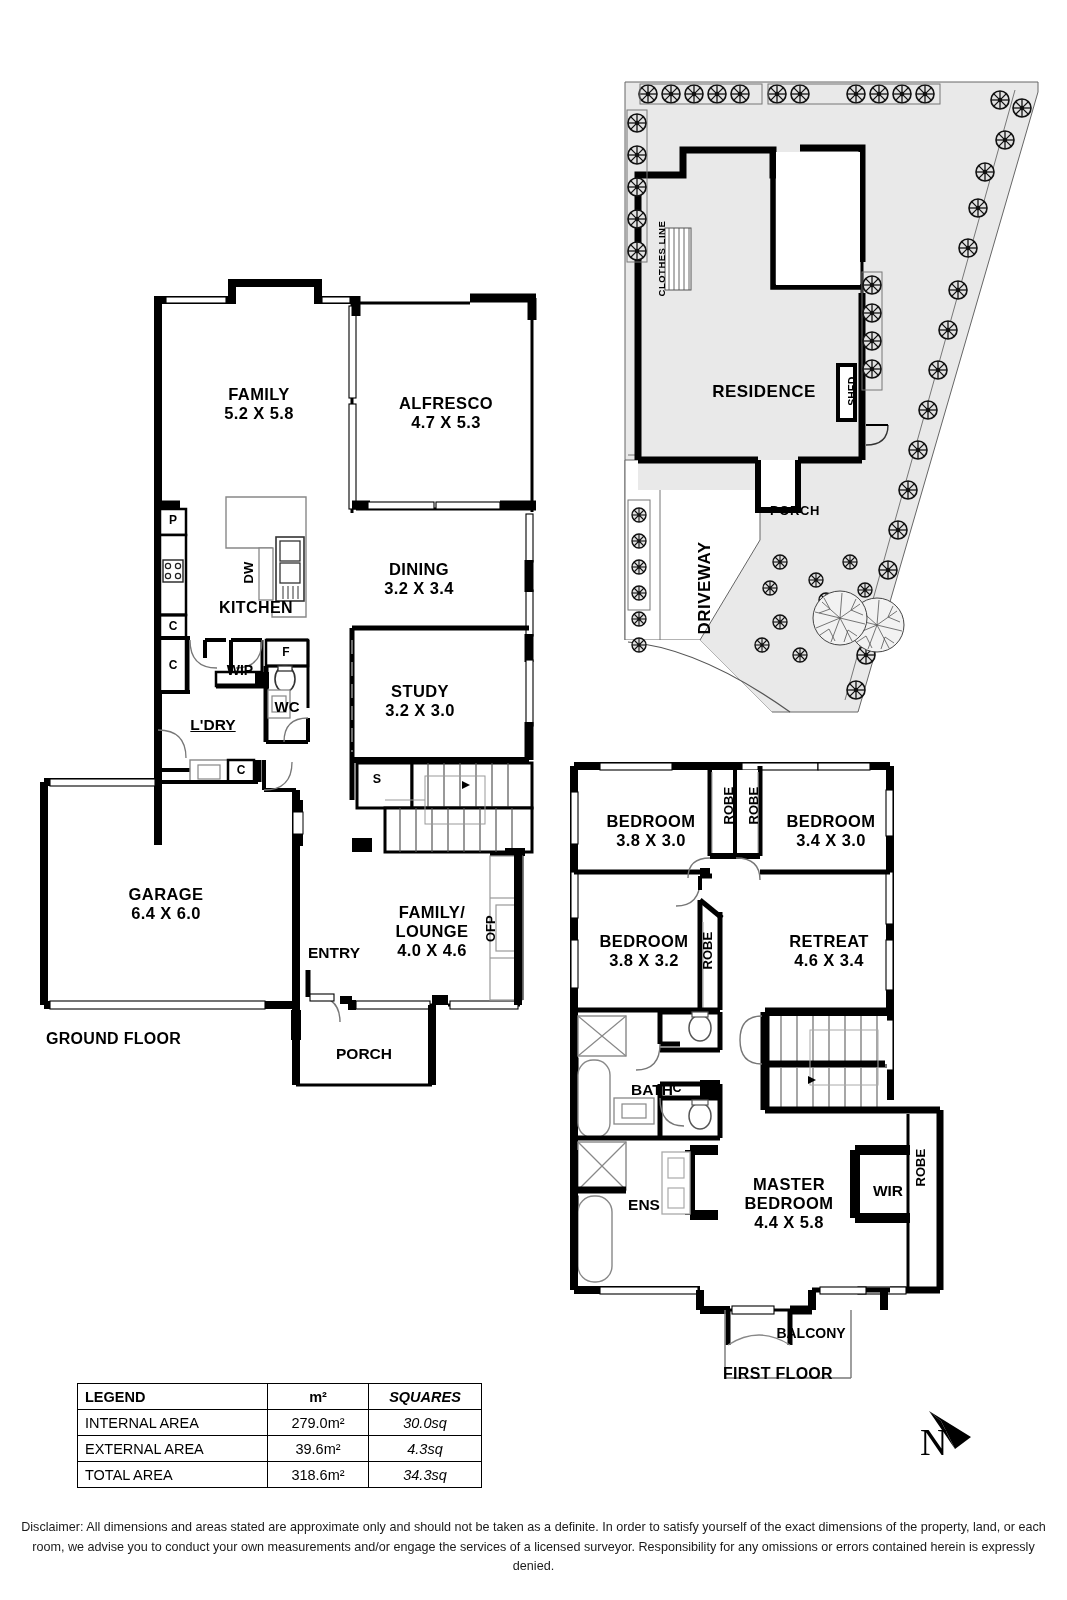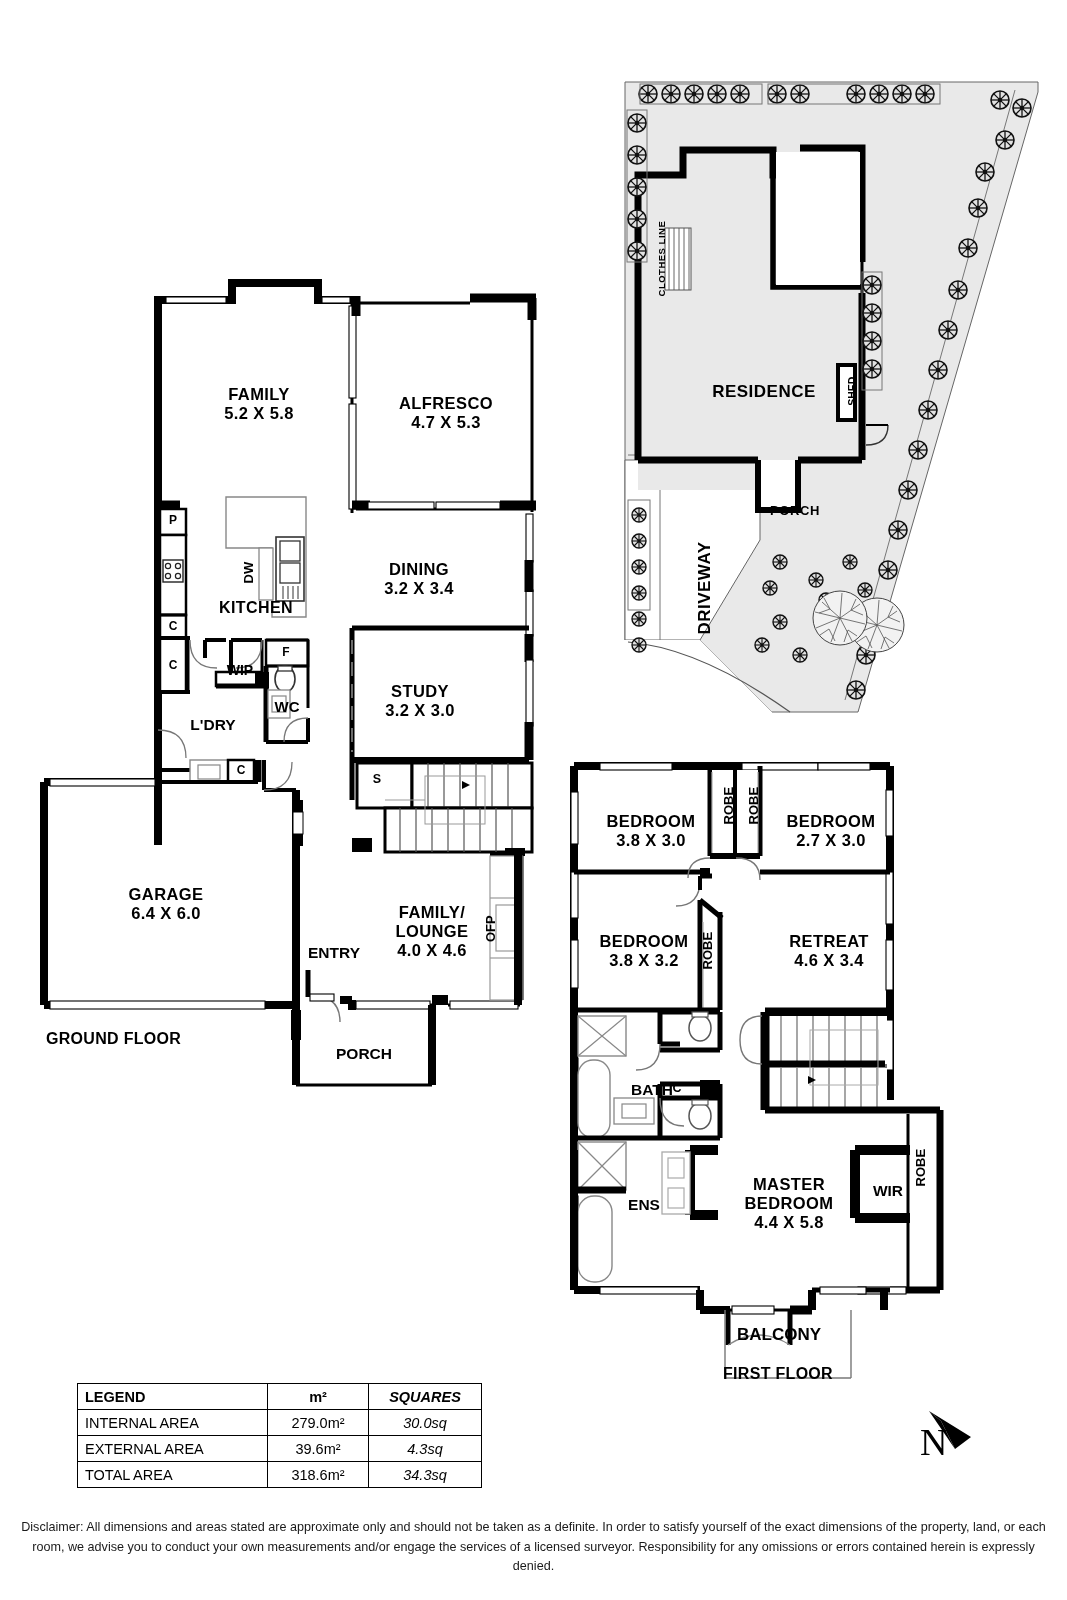--- a/index.html
+++ b/index.html
@@ -606,42 +606,42 @@
 
 <div class="lbl room" style="left:369px;top:903px;width:126px;line-height:1.16;">
   <span style="white-space:pre-line;">FAMILY/
 LOUNGE</span>
   <span class="dim">4.0 X 4.6</span>
 </div>
 
 <div class="lbl room" style="left:191px;top:599px;width:130px;font-size:16px;">KITCHEN</div>
 <div class="lbl small" style="left:217px;top:662px;width:46px;font-size:14px;">WIP</div>
 <div class="lbl small" style="left:264px;top:698px;width:46px;font-size:15px;">WC</div>
-<div class="lbl small" style="left:181px;top:716px;width:64px;font-size:15.5px;">L'DRY</div>
+<div class="lbl small" style="left:181px;top:716px;width:64px;font-size:15.5px;text-decoration:underline;">L'DRY</div>
 <div class="lbl small" style="left:299px;top:944px;width:70px;font-size:15.5px;">ENTRY</div>
 <div class="lbl small" style="left:329px;top:1045px;width:70px;font-size:15.5px;">PORCH</div>
 <div class="lbl tiny" style="left:163px;top:513px;width:20px;font-size:12px;">P</div>
 <div class="lbl tiny" style="left:163px;top:619px;width:20px;font-size:12px;">C</div>
 <div class="lbl tiny" style="left:163px;top:658px;width:20px;font-size:12px;">C</div>
 <div class="lbl tiny" style="left:231px;top:763px;width:20px;font-size:12px;">C</div>
 <div class="lbl tiny" style="left:276px;top:645px;width:20px;font-size:12px;">F</div>
 <div class="lbl tiny vert" style="left:226px;top:565px;width:46px;font-size:13px;">DW</div>
 <div class="lbl tiny" style="left:366px;top:772px;width:22px;font-size:12.5px;">S</div>
 <div class="lbl tiny vert" style="left:468px;top:921px;width:46px;font-size:13px;">OFP</div>
 
 <div class="lbl floorname" style="left:46px;top:1030px;width:160px;text-align:left;">GROUND FLOOR</div>
 
 <div class="lbl room" style="left:588px;top:812px;width:126px;">
   <span>BEDROOM</span>
   <span class="dim">3.8 X 3.0</span>
 </div>
 
 <div class="lbl room" style="left:768px;top:812px;width:126px;">
   <span>BEDROOM</span>
-  <span class="dim">2.7 X 3.0</span>
+  <span class="dim">3.4 X 3.0</span>
 </div>
 
 <div class="lbl room" style="left:581px;top:932px;width:126px;">
   <span>BEDROOM</span>
   <span class="dim">3.8 X 3.2</span>
 </div>
 
 <div class="lbl room" style="left:766px;top:932px;width:126px;">
   <span>RETREAT</span>
   <span class="dim">4.6 X 3.4</span>
@@ -655,21 +655,21 @@
 
 <div class="lbl tiny vert" style="left:698px;top:798px;width:62px;font-size:13px;">ROBE</div>
 <div class="lbl tiny vert" style="left:723px;top:798px;width:62px;font-size:13px;">ROBE</div>
 <div class="lbl tiny vert" style="left:677px;top:943px;width:62px;font-size:13px;">ROBE</div>
 <div class="lbl tiny vert" style="left:890px;top:1160px;width:62px;font-size:13px;">ROBE</div>
 
 <div class="lbl small" style="left:622px;top:1081px;width:60px;font-size:15.5px;">BATH</div>
 <div class="lbl tiny" style="left:666px;top:1081px;width:22px;font-size:12.5px;">C</div>
 <div class="lbl small" style="left:618px;top:1196px;width:52px;font-size:15.5px;">ENS</div>
 <div class="lbl small" style="left:860px;top:1182px;width:56px;font-size:15.5px;">WIR</div>
-<div class="lbl small" style="left:733px;top:1325px;width:92px;font-size:17px;text-align:center;">BALCONY</div>
+<div class="lbl small" style="left:765px;top:1325px;width:92px;font-size:14px;text-align:center;">BALCONY</div>
 
 <div class="lbl floorname" style="left:703px;top:1365px;width:150px;">FIRST FLOOR</div>
 
 <table class="legend">
   <thead>
     <tr>
       <th class="c-label">LEGEND</th>
       <th class="c-m2">m²</th>
       <th class="c-sq">SQUARES</th>
     </tr>

